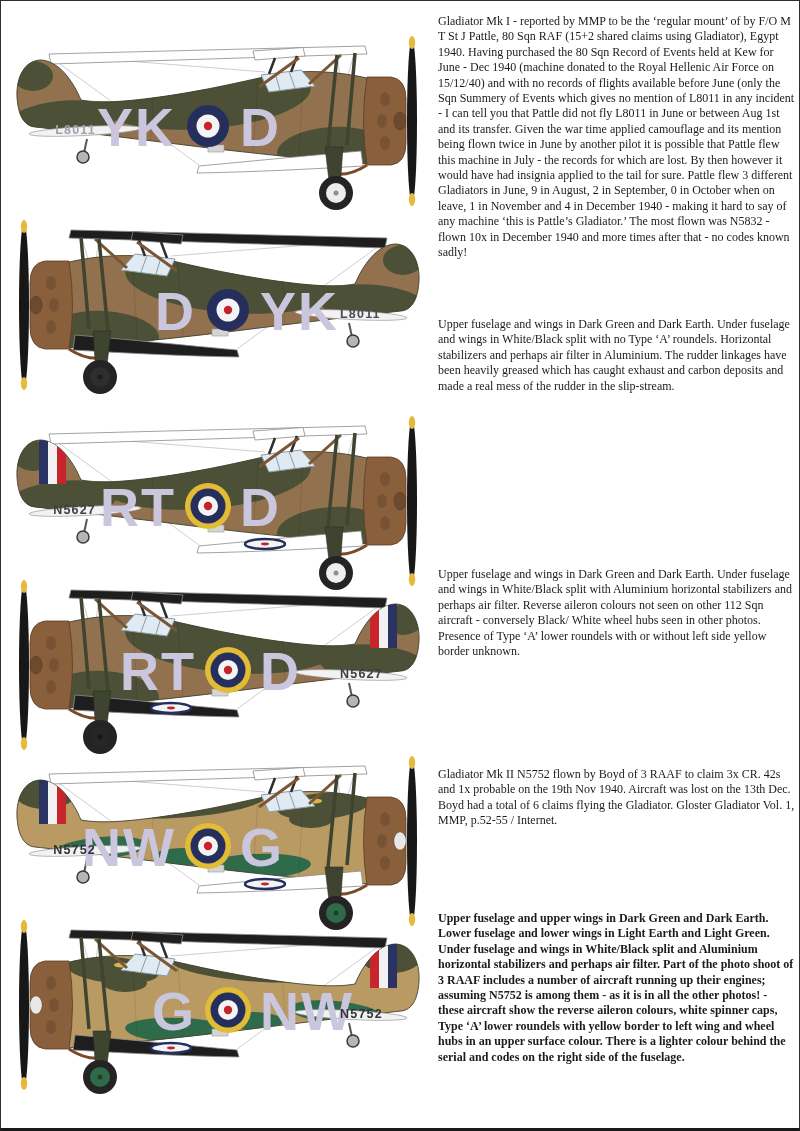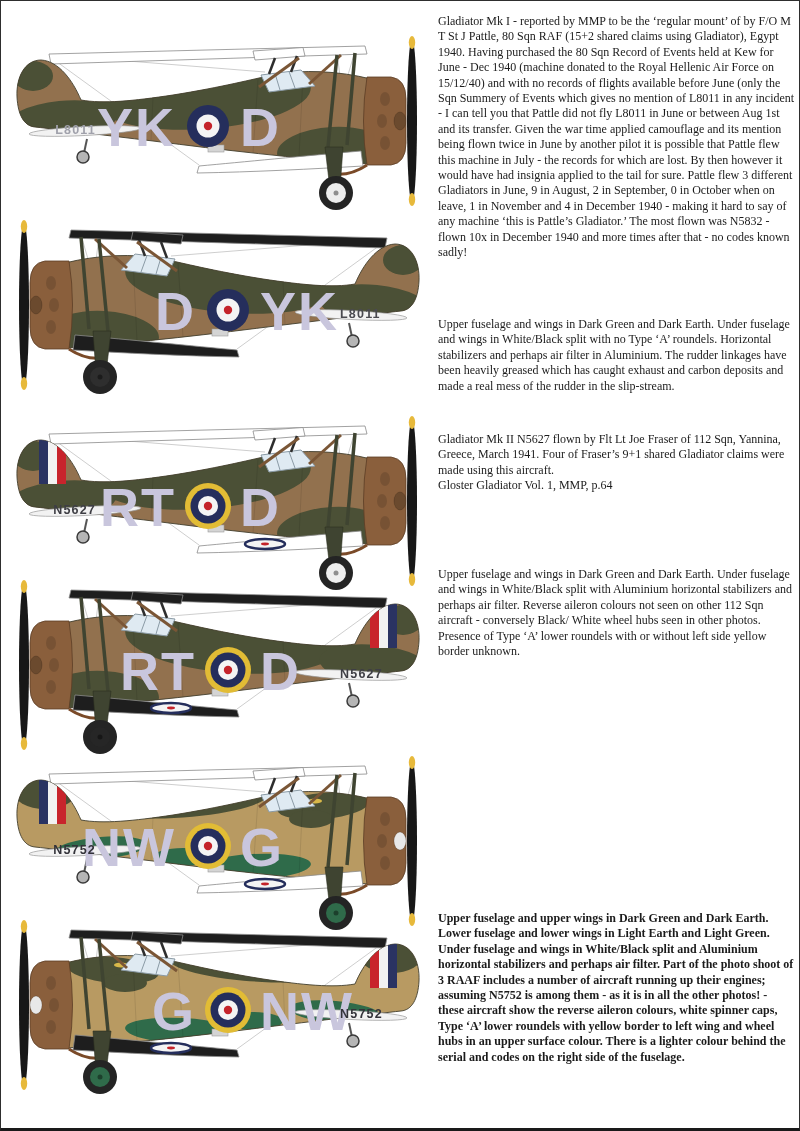--- a/index.html
+++ b/index.html
@@ -450,24 +450,23 @@
         <text x="337" y="105" text-anchor="start" font-size="12.5" font-weight="600" letter-spacing="1.2" fill="#33333a">N5752</text>
       </g>
     </svg>
 
   <div class="caption tb0">
     <p>Gladiator Mk I - reported by MMP to be the ‘regular mount’ of by F/O M T St J Pattle, 80 Sqn RAF (15+2 shared claims using Gladiator), Egypt 1940. Having purchased the 80 Sqn Record of Events held at Kew for June - Dec 1940 (machine donated to the Royal Hellenic Air Force on 15/12/40) and with no records of flights available before June (only the Sqn Summery of Events which gives no mention of L8011 in any incident - I can tell you that Pattle did not fly L8011 in June or between Aug 1st and its transfer. Given the war time applied camouflage and its mention being flown twice in June by another pilot it is possible that Pattle flew this machine in July - the records for which are lost. By then however it would have had insignia applied to the tail for sure. Pattle flew 3 different Gladiators in June, 9 in August, 2 in September, 0 in October when on leave, 1 in November and 4 in December 1940 - making it hard to say of any machine ‘this is Pattle’s Gladiator.’ The most flown was N5832 - flown 10x in December 1940 and more times after that - no codes known sadly!</p>
   </div>
   <div class="caption tb1">
     <p>Upper fuselage and wings in Dark Green and Dark Earth. Under fuselage and wings in White/Black split with no Type ‘A’ roundels. Horizontal stabilizers and perhaps air filter in Aluminium. The rudder linkages have been heavily greased which has caught exhaust and carbon deposits and made a real mess of the rudder in the slip-stream.</p>
   </div>
-  <div class="caption tb2">
-    <p>Gladiator Mk II N5627 flown by Flt Lt Joe Fraser of 112 Sqn, Yannina, Greece, March 1941. Four of Fraser’s 9+1 shared Gladiator claims were made using this aircraft.</p>
-    <p>Gloster Gladiator Vol. 1, MMP, p.64</p>
-  </div>
   <div class="caption tb3">
     <p>Upper fuselage and wings in Dark Green and Dark Earth. Under fuselage and wings in White/Black split with Aluminium horizontal stabilizers and perhaps air filter. Reverse aileron colours not seen on other 112 Sqn aircraft - conversely Black/ White wheel hubs seen in other photos. Presence of Type ‘A’ lower roundels with or without left side yellow border unknown.</p>
+  </div>
+  <div class="caption tb4">
+    <p>Gladiator Mk II N5752 flown by Boyd of 3 RAAF to claim 3x CR. 42s and 1x probable on the 19th Nov 1940. Aircraft was lost on the 13th Dec. Boyd had a total of 6 claims flying the Gladiator. Gloster Gladiator Vol. 1, MMP, p.52-55 / Internet.</p>
   </div>
   <div class="caption tb5">
     <p>Upper fuselage and upper wings in Dark Green and Dark Earth. Lower fuselage and lower wings in Light Earth and Light Green. Under fuselage and wings in White/Black split and Aluminium horizontal stabilizers and perhaps air filter. Part of the photo shoot of 3 RAAF includes a number of aircraft running up their engines; assuming N5752 is among them - as it is in all the other photos! - these aircraft show the reverse aileron colours, white spinner caps, Type ‘A’ lower roundels with yellow border to left wing and wheel hubs in an upper surface colour. There is a lighter colour behind the serial and codes on the right side of the fuselage.</p>
   </div>
 
 </div>
 
 </body></html>

